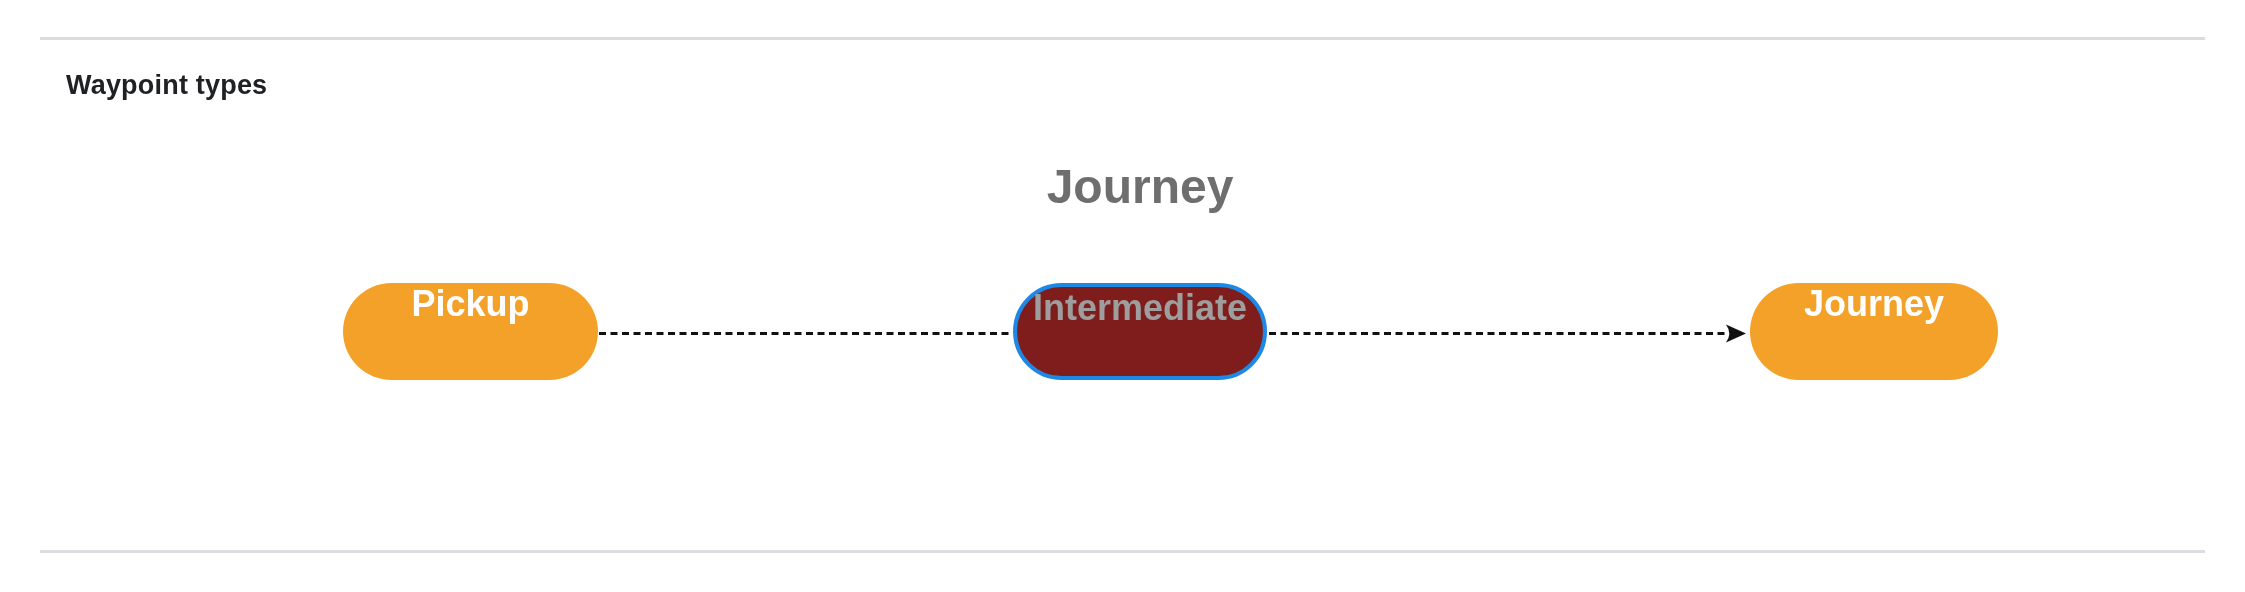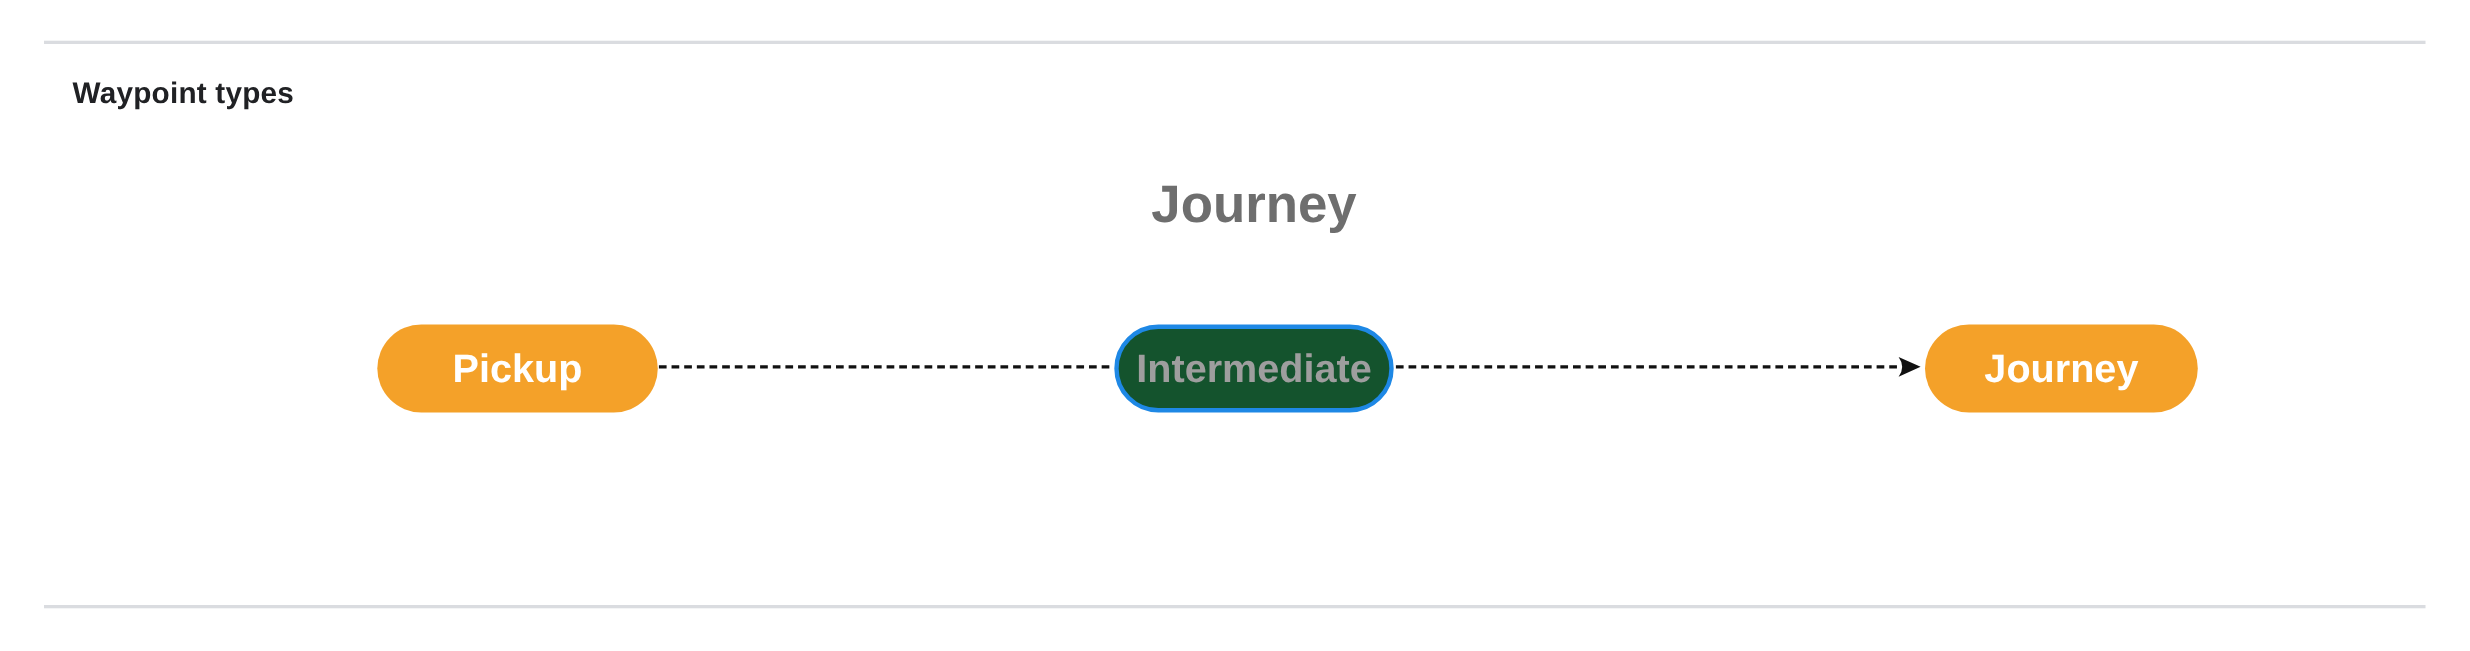--- a/index.html
+++ b/index.html
@@ -41,37 +41,37 @@
     top: 166px;
     width: 254px;
     text-align: center;
     font-size: 48px;
     line-height: 42px;
     font-weight: 700;
     color: var(--journey, #6e6e6e);
   }
   .node {
     position: absolute;
-    top: 295px;
-    height: 80px;
+    top: 283px;
+    height: 97px;
     border-radius: 48.5px;
     display: flex;
-    align-items: center;
+    align-items: flex-start;
     justify-content: center;
     font-size: 36px;
     font-weight: 700;
     box-sizing: border-box;
     white-space: nowrap;
   }
   .node.filled {
     background: var(--orange, #f4a129);
     color: var(--nodewhite, #ffffff);
   }
   .node.outlined {
-    background: #14532d;
+    background: #7f1d1d;
     border: 4px solid var(--blue, #1e88e5);
     color: var(--nodegray, #9e9e9e);
   }
   #node-pickup       { left: 343px;  width: 255px; }
   #node-intermediate { left: 1013px; width: 254px; }
   #node-dropoff      { left: 1750px; width: 248px; }
   .connector-svg {
     position: absolute;
     left: 0;
     top: 0;

